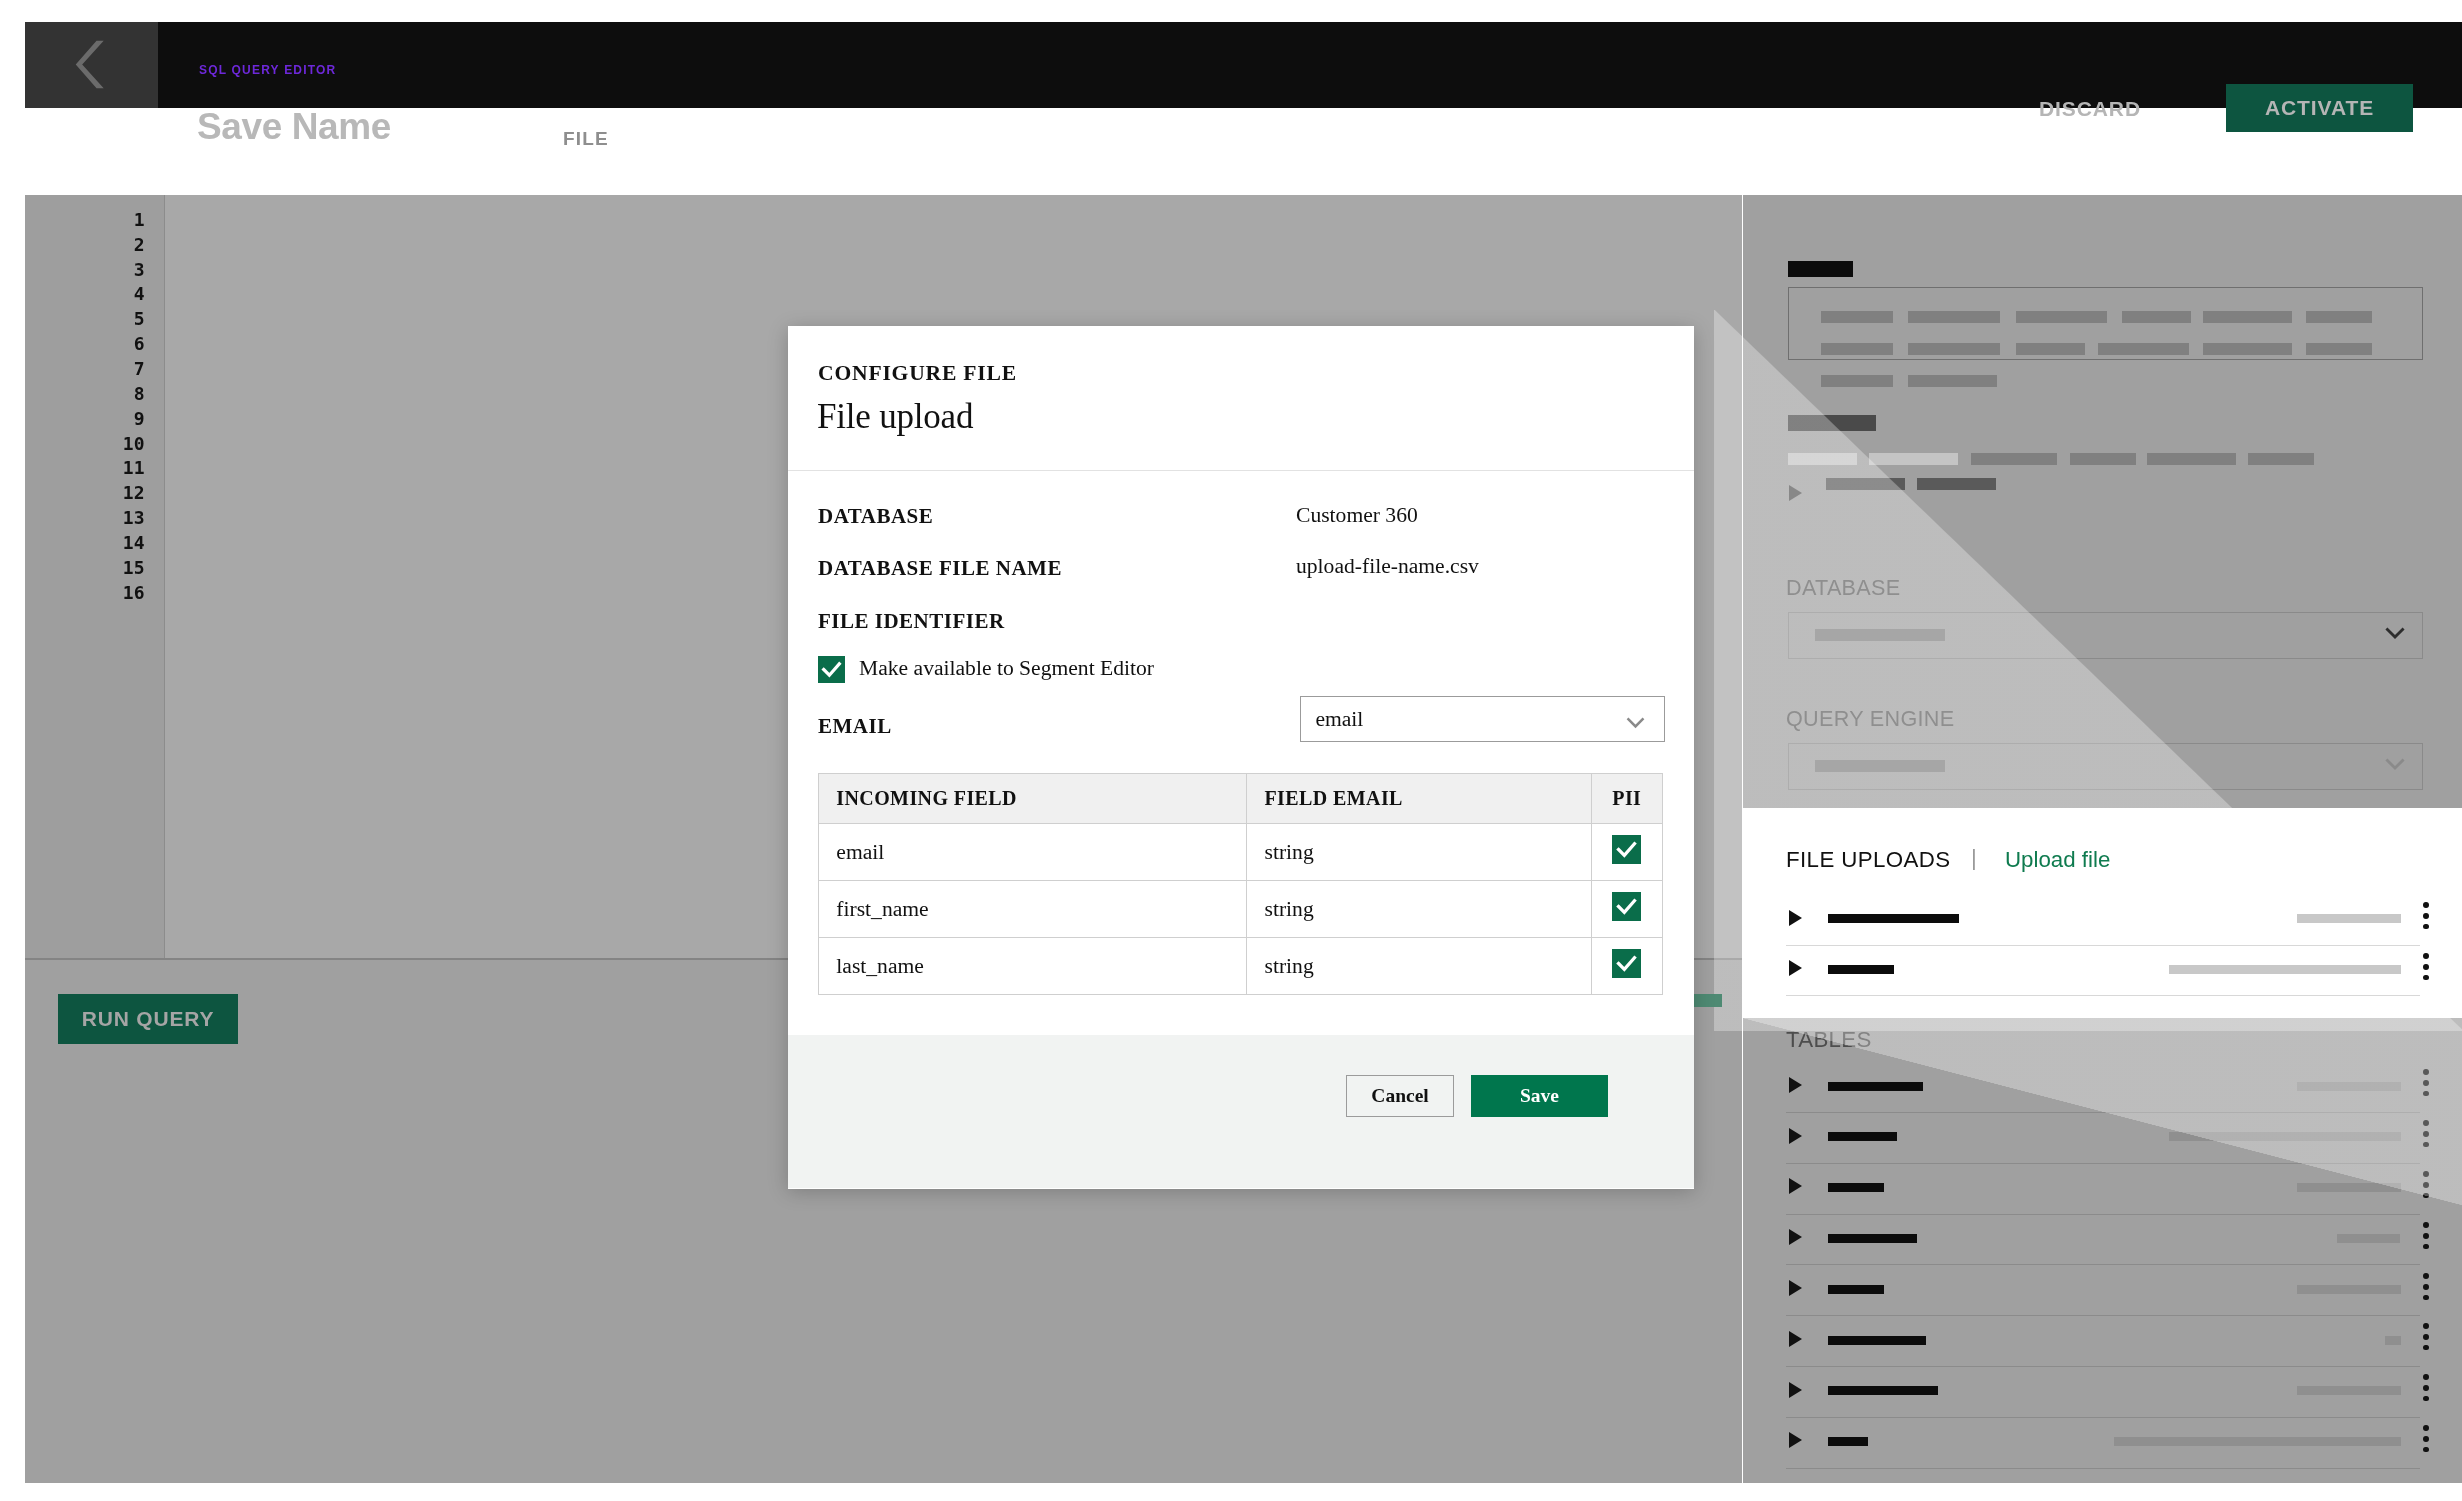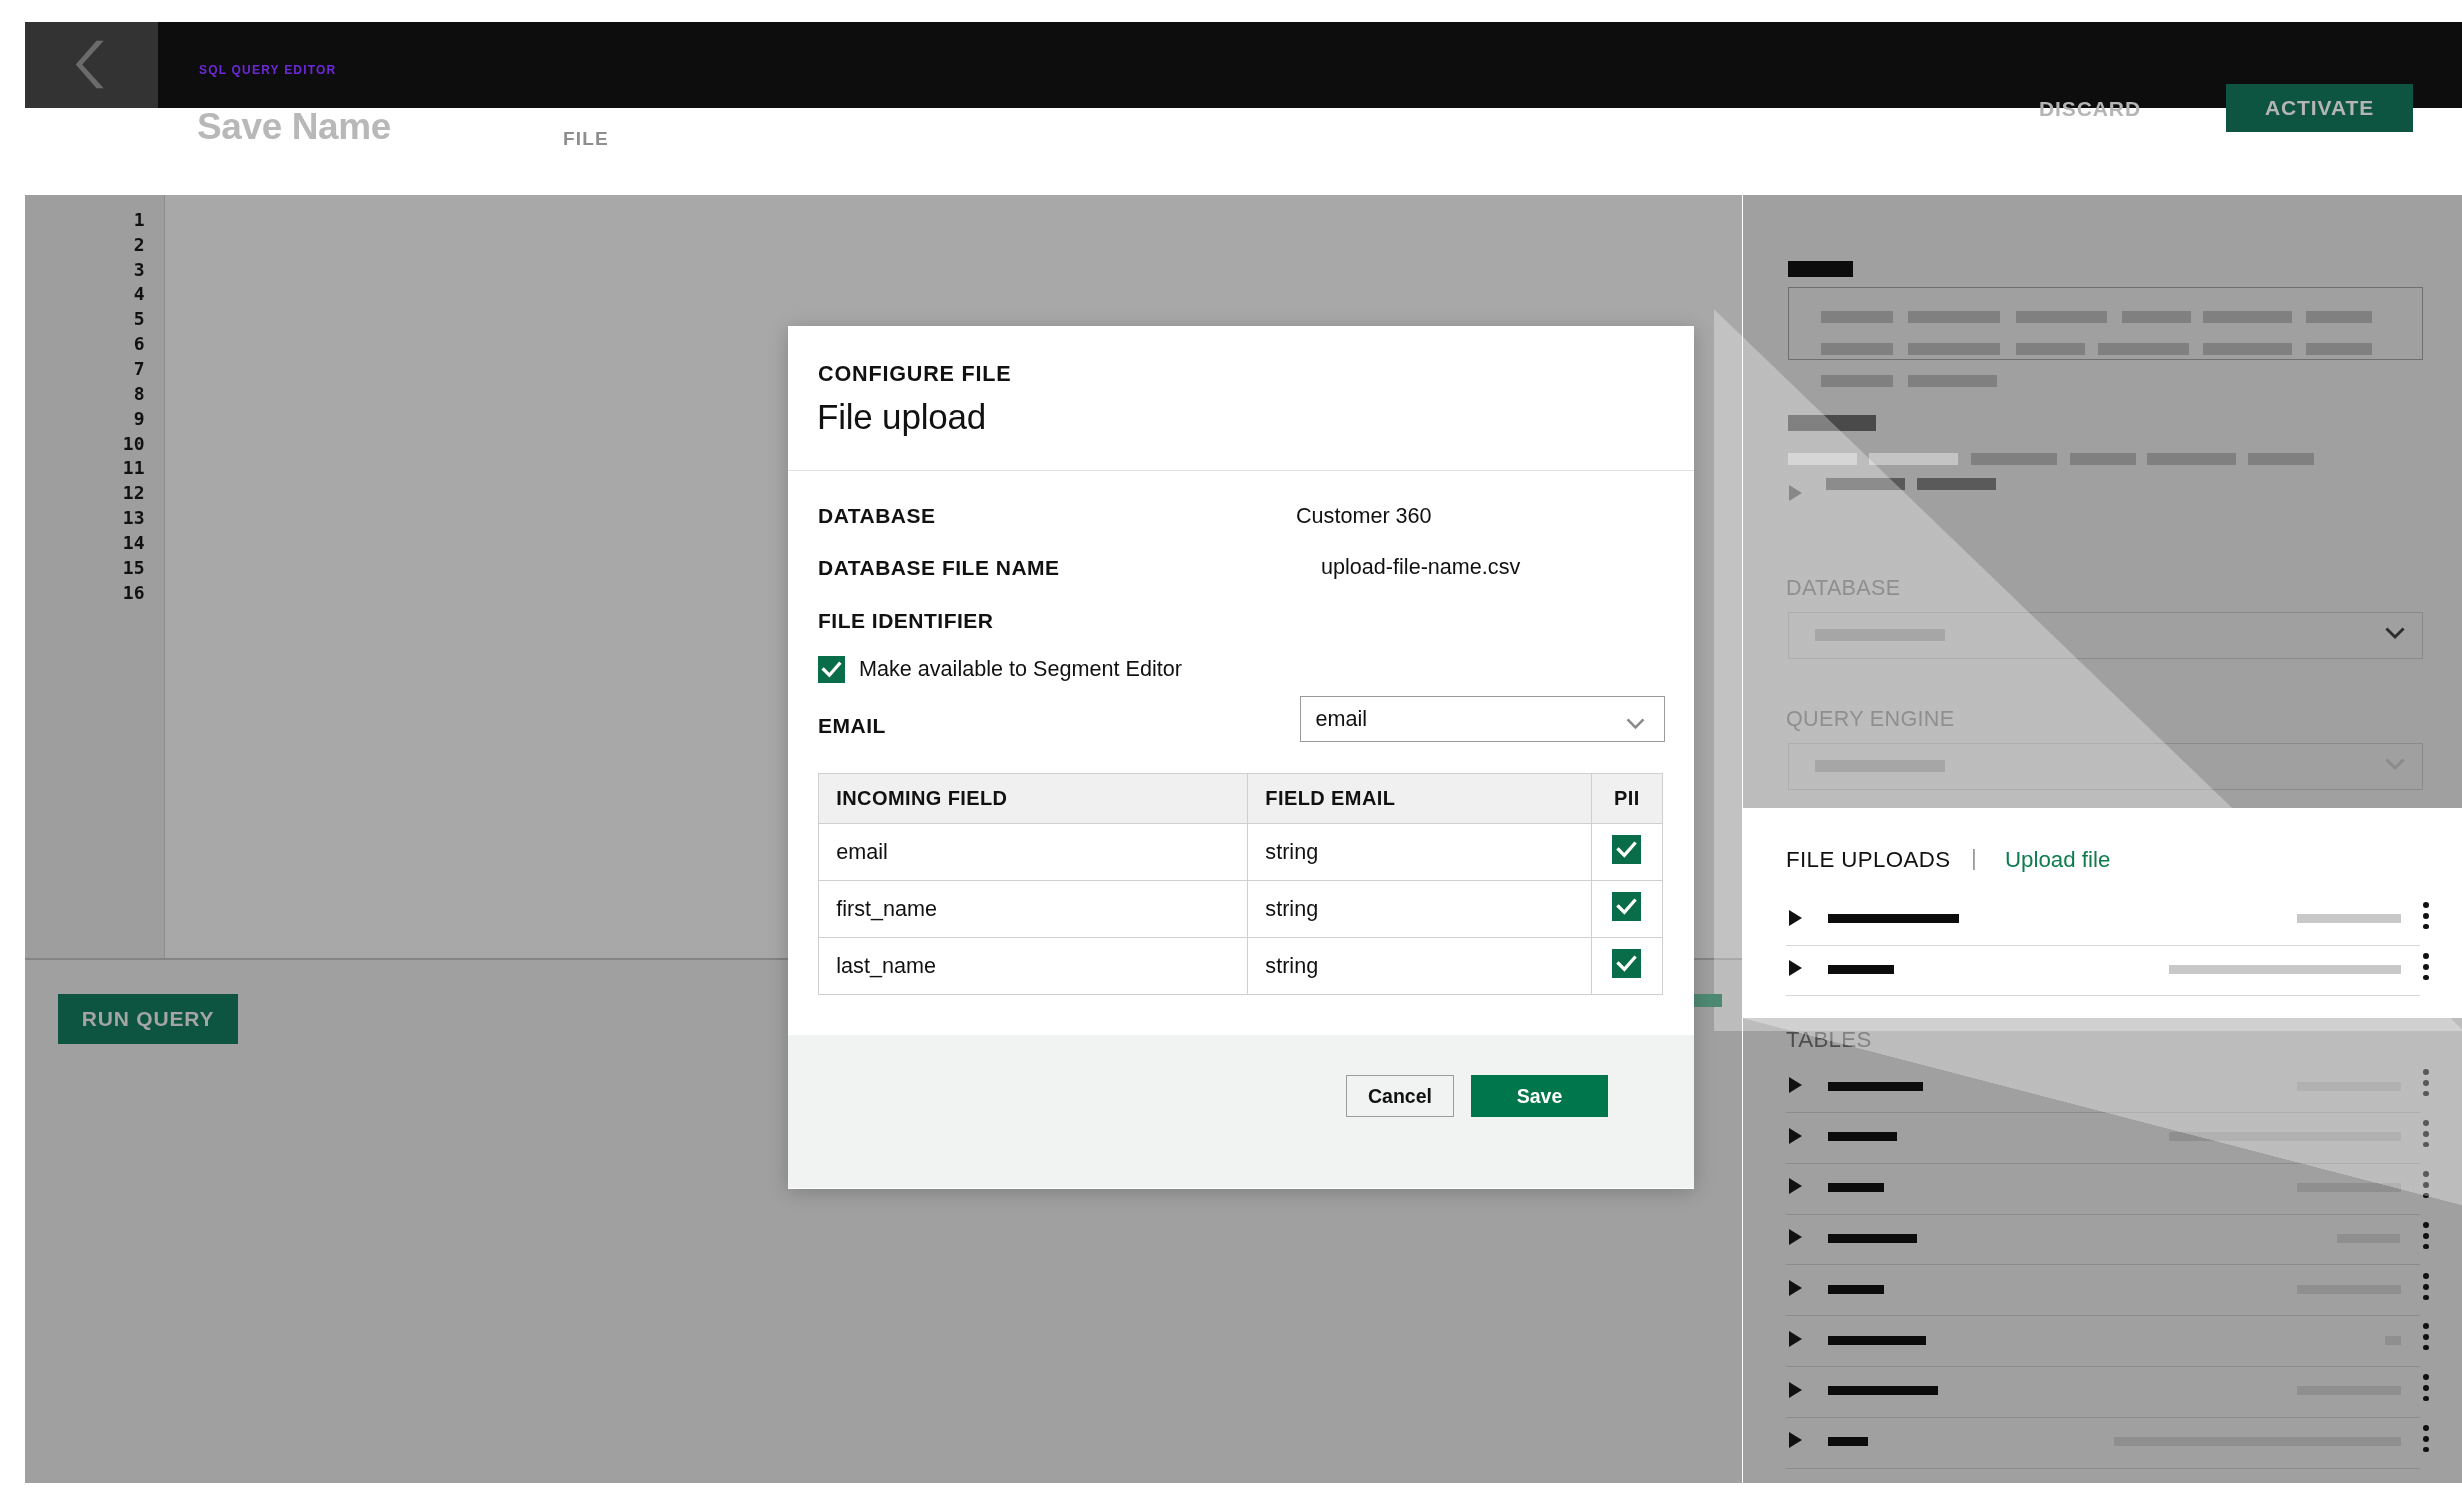--- a/index.html
+++ b/index.html
@@ -67,21 +67,21 @@
 
   
   .ovl{position:absolute;pointer-events:none;}
   .ovl-a{left:1714px;top:310px;width:749px;height:721px;
          background:linear-gradient(to bottom left, rgba(255,255,255,0) 49.9%, rgba(255,255,255,0.30) 50%);}
   .ovl-c{left:1743px;top:1018px;width:719px;height:187px;
          background:linear-gradient(to top right, rgba(255,255,255,0) 49.9%, rgba(255,255,255,0.30) 50%);}
 
   
   .modal{position:absolute;left:788px;top:326px;width:906px;height:863px;background:#ffffff;
-         box-shadow:0 2.9px 19px rgba(0,0,0,0.22);}
+         box-shadow:0 2.9px 19px rgba(0,0,0,0.22);font-family:Liberation Serif, serif;}
   .m-head{position:absolute;left:0;top:0;width:906px;height:144px;background:#fff;
           border-bottom:1.4px solid #e2e2e2;}
   .m-eyebrow{position:absolute;left:30px;top:35px;font-size:21.6px;font-weight:700;color:#111;
              letter-spacing:0.8px;}
   .m-title{position:absolute;left:29px;top:71px;font-size:35px;color:#111;letter-spacing:-0.2px;}
 
   .m-body{position:absolute;left:0;top:146px;width:906px;height:564px;background:#fff;}
   .fr-label{position:absolute;font-size:21px;font-weight:700;color:#111;letter-spacing:0.5px;}
   .fr-value{position:absolute;font-size:21.6px;color:#111;}
   .m-input{position:absolute;height:45px;border:1.4px solid #9b9b9b;background:#fff;
@@ -351,21 +351,21 @@
       <div class="m-eyebrow">CONFIGURE FILE</div>
       <div class="m-title">File upload</div>
     </div>
 
     <div class="m-body">
 
       <div class="fr-label" style="left:30px;top:32px;">DATABASE</div>
       <div class="fr-value" style="left:508px;top:31px;">Customer 360</div>
 
       <div class="fr-label" style="left:30px;top:84px;">DATABASE FILE NAME</div>
-      <div class="fr-value" style="left:508px;top:82px;margin-left:25px;">upload-file-name.csv</div>
+      <div class="fr-value" style="left:508px;top:82px;">upload-file-name.csv</div>
 
       <div class="fr-label" style="left:30px;top:137px;">FILE IDENTIFIER</div>
 
       <div class="cbx" style="left:30px;top:184px;">
         <svg width="27" height="27" viewBox="0 0 38 38">
           <path d="M8 19 L16 27 L30 11" stroke="#ffffff" stroke-width="4.5" fill="none" stroke-linecap="square"></path>
         </svg>
       </div>
       <div class="cbx-label" style="left:71px;top:184px;">Make available to Segment Editor</div>
 

